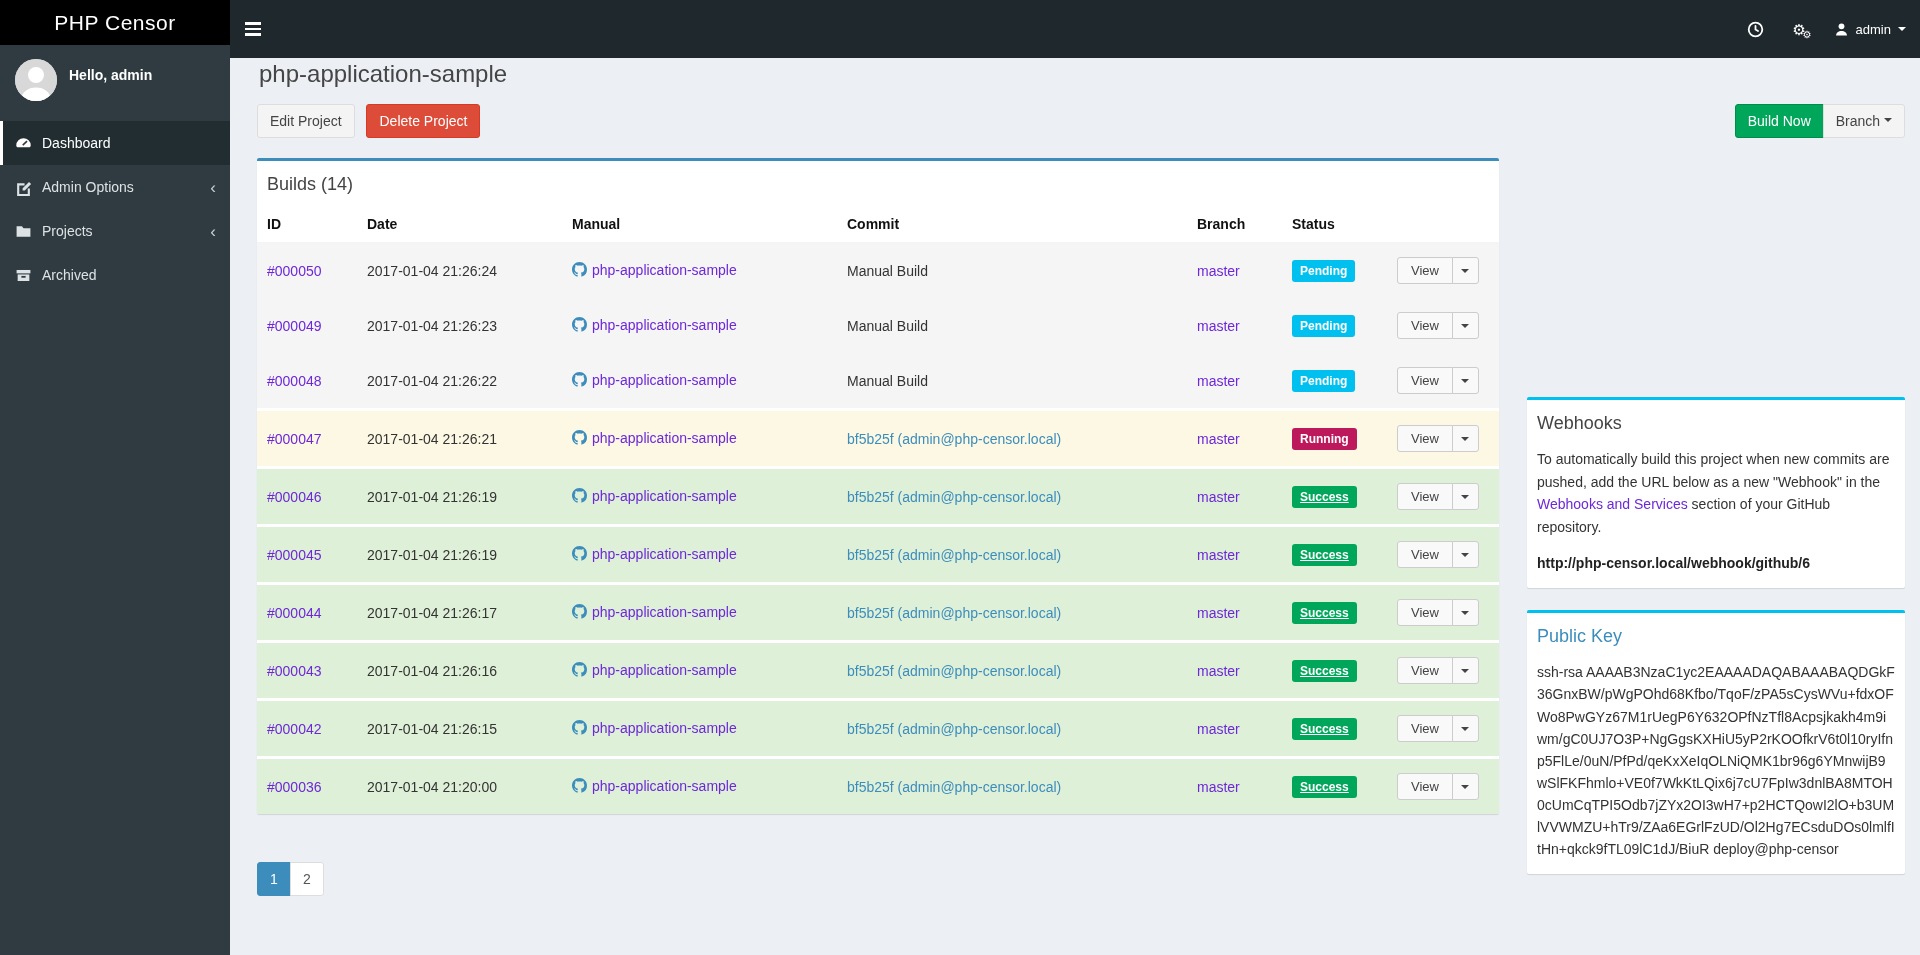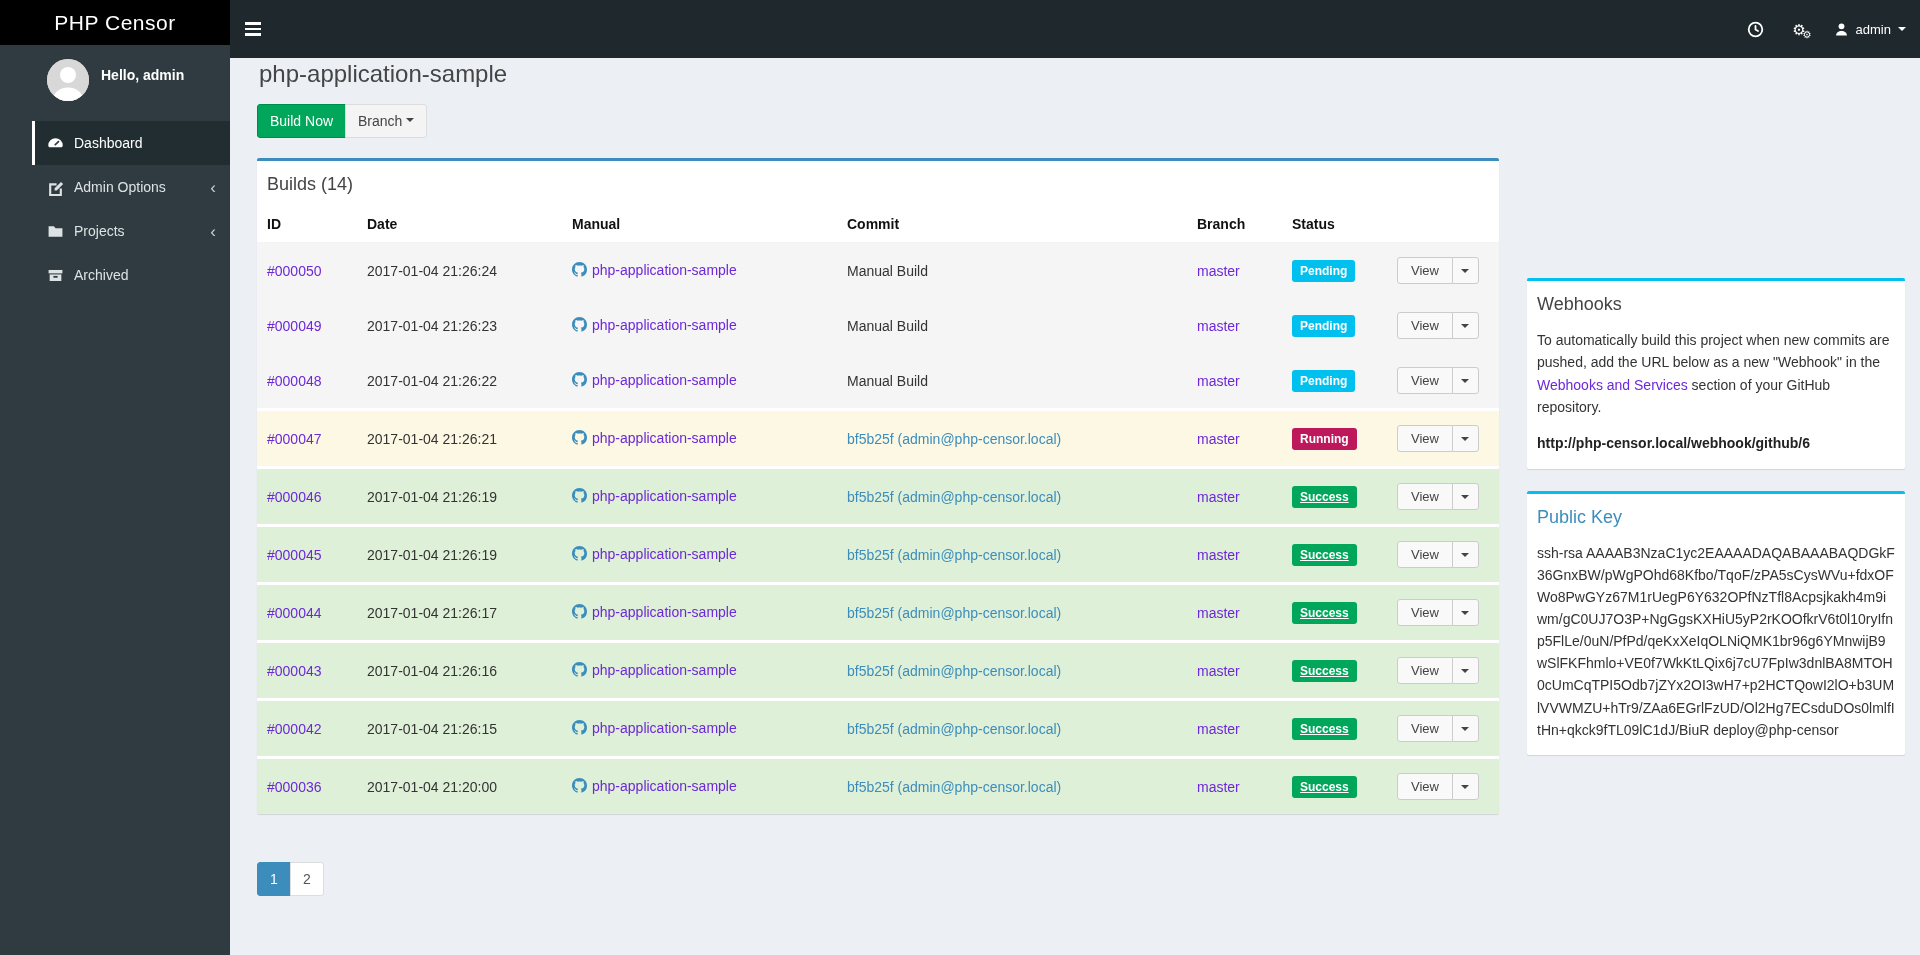--- a/index.html
+++ b/index.html
@@ -18,21 +18,21 @@
   .hamburger i { display:block; width:16px; height:2.4px; background:#fff; }
   .nav-right { margin-left:auto; display:flex; align-items:center; height:45px; }
   .nav-item { height:45px; display:flex; align-items:center; padding:0 14px; color:#fff;
               font-size:13px; cursor:pointer; background:none; border:none; gap:7px; }
   .gears { position:relative; font-size:15px; line-height:1; color:#fff; }
   .gears .small-gear { position:absolute; font-size:10px; right:-6px; bottom:-3px; }
   .caret { display:inline-block; width:0; height:0; border:4px solid transparent;
            border-top-color:#fff; margin-top:4px; }
   .caret.dark { border-top-color:#444; }
   
-  .sidebar { position:fixed; top:45px; left:0; bottom:0; width:230px; background:#2f3b40;padding-left:32px; }
+  .sidebar { position:fixed; top:45px; left:0; bottom:0; width:230px; background:#2f3b40; }
   .user-panel { display:flex; gap:12px; padding:14px 15px 16px; align-items:flex-start; }
   .avatar { width:42px; height:42px; border-radius:50%; background:#d8d8d8; overflow:hidden; flex:none; }
   .greeting { color:#fff; font-weight:700; font-size:14px; padding-top:8px; }
   .menu { margin-top:4px; }
   .menu-item { display:flex; align-items:center; height:44px; padding:0 14px 0 12px;
                color:#dde3e5; font-size:14px; border-left:3px solid transparent; cursor:pointer; }
   .menu-item.active { background:#222d32; border-left-color:#fff; color:#fff; }
   .menu-item .mi-icon { width:17px; height:17px; margin-right:10px; flex:none; }
   .menu-item .chev { margin-left:auto; font-size:17px; line-height:1; color:#c8d0d4; }
   
@@ -43,21 +43,21 @@
          border:1px solid transparent; border-radius:3px; cursor:pointer; line-height:1.45; }
   .btn-default { background:#f4f4f4; border-color:#ddd; color:#444; }
   .btn-danger  { background:#dd4b39; border-color:#d73925; color:#fff; }
   .btn-success { background:#00a65a; border-color:#008d4c; color:#fff; }
   .gap8 > * + * { margin-left:8px; }
   .btn-group { display:inline-flex; }
   .btn-group .btn { border-radius:0; }
   .btn-group .btn:first-child { border-radius:3px 0 0 3px; }
   .btn-group .btn:last-child  { border-radius:0 3px 3px 0; margin-left:-1px; }
   
-  .columns { display:flex; gap:28px; align-items:center; }
+  .columns { display:flex; gap:28px; align-items:flex-end; }
   .col-main { width:1242px; flex:none; }
   .col-side { flex:1; }
   .box { background:#fff; border-top:3px solid #3c8dbc; border-radius:2px;
          box-shadow:0 1px 1px rgba(0,0,0,.12); margin-bottom:22px; }
   .box.info { border-top-color:#00c0ef; }
   .box-title { font-size:18px; color:#444; padding:13px 10px 12px; font-weight:400; }
   .box-title.link { color:#3c8dbc; }
   .box-body { padding:2px 10px 14px; line-height:1.6; color:#333; }
   
   table { width:100%; border-collapse:collapse; font-size:14px; }
@@ -171,20 +171,24 @@
       <span>Archived</span>
       <span class="chev"></span>
     </div>
   </nav>
 </aside>
 
 <main class="main">
   <h1 class="page-title">php-application-sample</h1>
 
   <div class="actions-row">
+    <div class="gap8">
+      <button class="btn btn-default">Edit Project</button>
+      <button class="btn btn-danger">Delete Project</button>
+    </div>
     <div class="btn-group">
       <button class="btn btn-success">Build Now</button>
       <button class="btn btn-default">
         <span>Branch</span>
         <span class="caret dark"></span>
       </button>
     </div>
   </div>
 
   <div class="columns">

